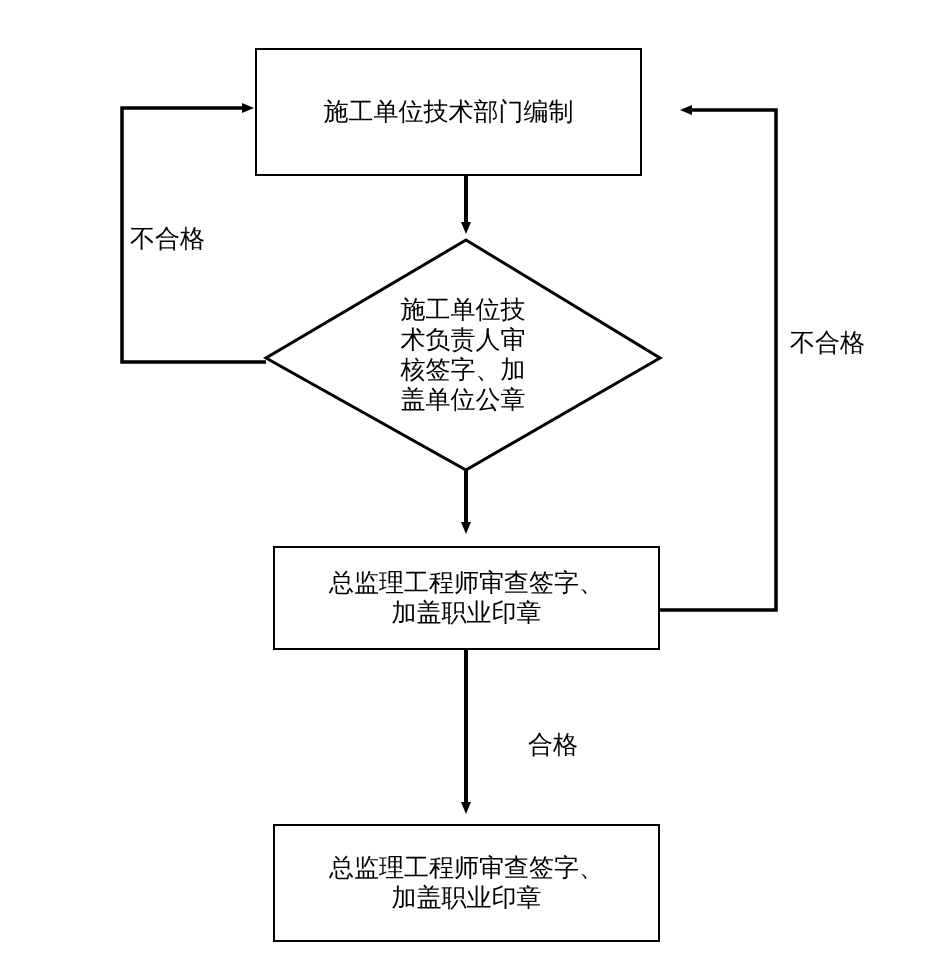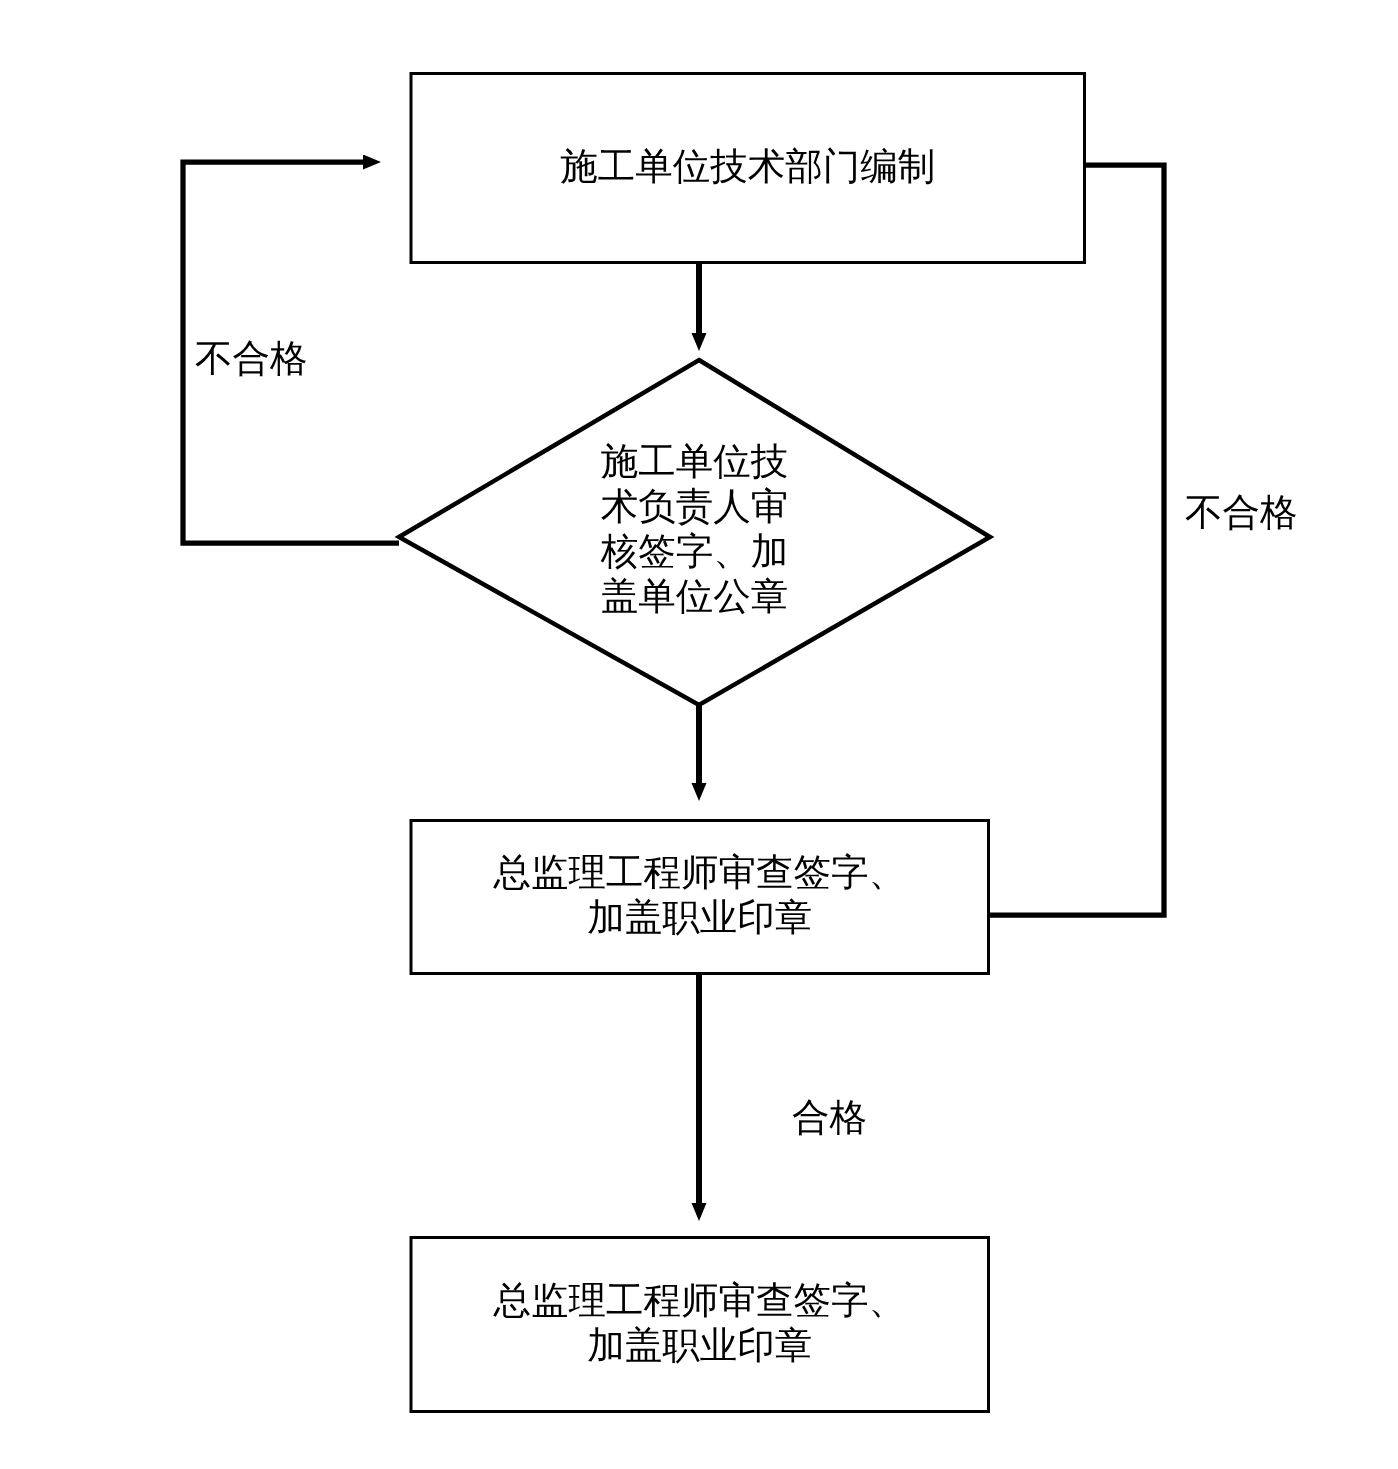--- a/index.html
+++ b/index.html
@@ -50,21 +50,20 @@
     width: 100%;
     height: 100%;
     display: flex;
     align-items: center;
     justify-content: center;
     text-align: left;
     font-size: 25px;
     color: #000000;
     line-height: 1.2;
     white-space: pre-line;
-    font-family: Liberation Mono, monospace;
   }
   .edge-label {
     position: absolute;
     font-size: 25px;
     color: #000000;
     white-space: pre;
   }
   .vlabel {
     position: absolute;
     font-size: 25px;
@@ -93,21 +92,21 @@
 
     <line x1="466" y1="650" x2="466" y2="808" stroke="#000000" stroke-width="4" marker-end="url(#arrow)"></line>
 
     <polyline points="266,362 122,362 122,108 248,108" fill="none" stroke="#000000" stroke-width="3.5" marker-end="url(#arrow)"></polyline>
 
     <polyline points="660,610 776,610 776,110 686,110" fill="none" stroke="#000000" stroke-width="3.5" marker-end="url(#arrow)"></polyline>
 
     <polygon points="466,240 660,358 466,470 266,358" fill="#ffffff" stroke="#000000" stroke-width="3"></polygon>
   </svg>
 
-  <div class="node rect" style="left:273px; top:48px; width:451px; height:128px;">施工单位技术部门编制</div>
+  <div class="node rect" style="left:255px; top:48px; width:387px; height:128px;">施工单位技术部门编制</div>
 
   <div class="diamond-wrap" style="left:266px; top:240px; width:394px; height:230px;">
     <div class="diamond-text">施工单位技
 术负责人审
 核签字、加
 盖单位公章</div>
   </div>
 
   <div class="node rect" style="left:273px; top:546px; width:387px; height:104px;">总监理工程师审查签字、
 加盖职业印章</div>

